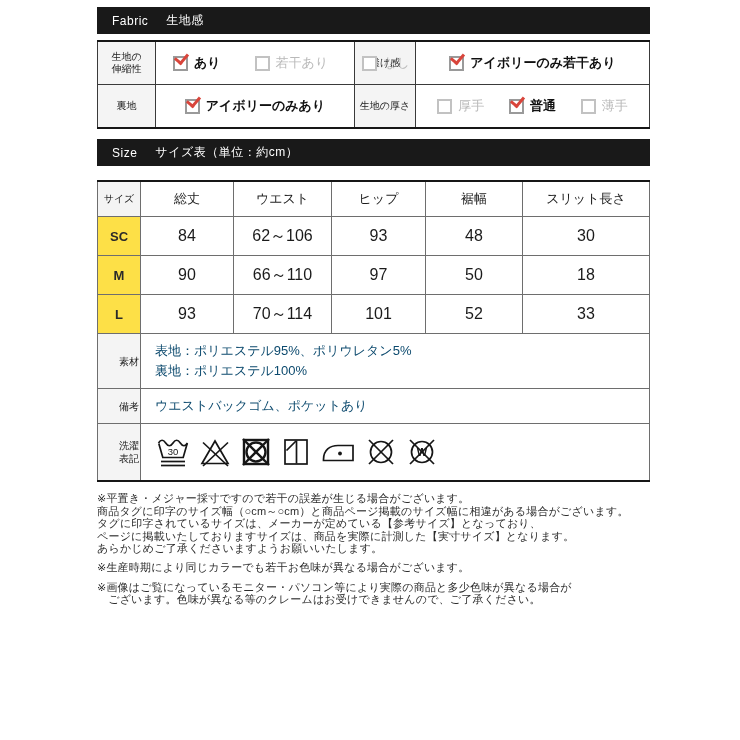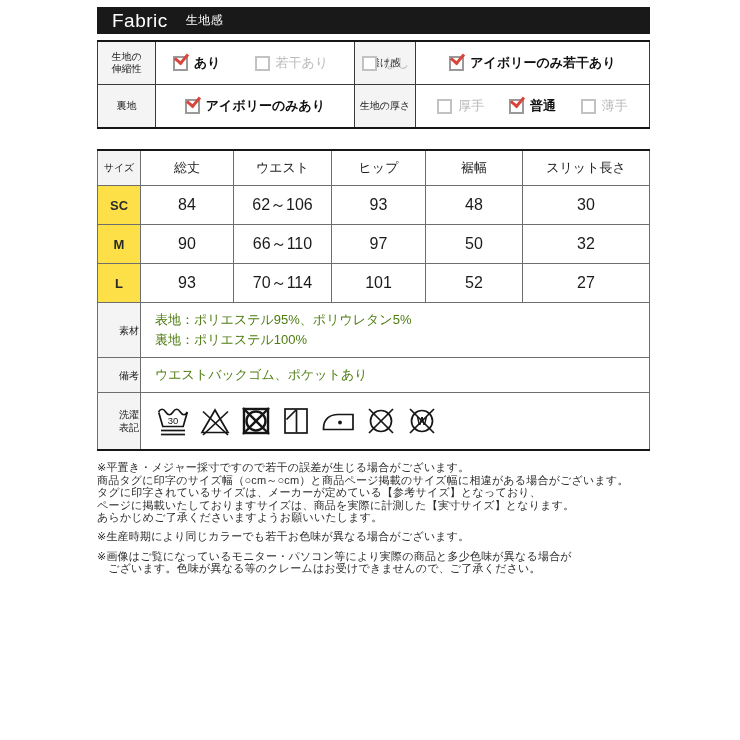--- a/index.html
+++ b/index.html
@@ -9,21 +9,21 @@
     color:#141414;-webkit-font-smoothing:antialiased;
   }
   .page{position:relative;width:740px;height:740px;background:#fff;overflow:hidden;}
   .content{position:absolute;left:97px;top:7px;width:553px;}
 
   
   .section-bar{
     background:#191919;color:#fff;height:27px;
     display:flex;align-items:center;padding:0 15px;box-sizing:border-box;
   }
-  .section-bar .en{font-size:19px;letter-spacing:.5px;}
+  .section-bar .en{font-size:12px;letter-spacing:.5px;}
   .section-bar .ja{font-size:12px;margin-left:18px;letter-spacing:.5px;}
 
   
   table{border-collapse:collapse;table-layout:fixed;}
   .fabric-table{width:553px;margin-top:6px;
     border-top:2px solid #161616;border-bottom:2px solid #161616;
     border-left:1px solid #3a3a3a;border-right:1px solid #3a3a3a;}
   .fabric-table td{border:1px solid #3a3a3a;height:38px;vertical-align:middle;}
   td.lbl{
     background:#f4f4f4;font-size:10px;text-align:center;color:#222;
@@ -40,32 +40,32 @@
       position:relative;margin-right:6px;flex:none;background:#fff;}
   .opt.checked .cb{border-color:#9a9a9a;}
   .cb.on::after{
     content:"";position:absolute;left:0px;top:-5px;width:10px;height:6px;
     border-left:3px solid #d9453b;border-bottom:3px solid #d9453b;
     transform:rotate(-50deg);
   }
 
   
   .size-block{margin-top:10px;}
-  .size-table{width:553px;margin-top:20px;
+  .size-table{width:553px;margin-top:14px;
     border-top:2px solid #161616;border-bottom:2px solid #161616;
     border-left:1px solid #555;border-right:1px solid #555;}
   .size-table th,.size-table td{border:1px solid #6e6e6e;}
   .size-table th{font-size:13px;font-weight:400;height:32px;background:#fff;color:#1b1b1b;}
   .size-table td.num{font-size:16px;text-align:center;height:36px;color:#1b1b1b;}
   .size-table td.szl{background:#fde047;font-size:13px;font-weight:700;
       text-align:center;color:#2a2a2a;}
   .size-table th.szh{background:#f4f4f4;font-size:10px;font-weight:400;}
   .size-table td.ilbl{background:#f4f4f4;font-size:10px;text-align:right;
       color:#222;line-height:1.3;}
-  .size-table td.ival{font-size:13px;padding:7px 14px;color:#4d7c0f;line-height:1.55;}
+  .size-table td.ival{font-size:13px;padding:7px 14px;color:#0c4a6e;line-height:1.55;}
   .care-row{display:flex;align-items:center;gap:7px;padding:5px 0;}
   .care-row svg{display:block;}
   .care-row .stroke{fill:none;stroke:#161616;stroke-width:1.7;}
   .care-row .bold{stroke-width:2.4;}
   .care-row text{font-family:"Liberation Sans","DejaVu Sans",sans-serif;fill:#161616;stroke:none;}
 
   
   .footnotes{margin-top:10px;font-size:11px;line-height:12.4px;color:#2b2b2b;
     letter-spacing:.2px;}
   .fn-block{margin-bottom:7px;}
@@ -146,20 +146,24 @@
               <span class="cb"></span>
               <span class="opt-label">薄手</span>
             </span>
           </div>
         </td>
       </tr>
     </tbody>
       </table>
 
     <div class="size-block">
+      <div class="section-bar">
+        <span class="en">Size</span>
+        <span class="ja">サイズ表（単位：約cm）</span>
+      </div>
 
       <table class="size-table">
         <tbody>
             <tr>
           <th class="szh" style="width:40px">サイズ</th>
           <th style="width:90px">総丈</th>
           <th style="width:95px">ウエスト</th>
           <th style="width:91px">ヒップ</th>
           <th style="width:94px">裾幅</th>
           <th>スリット長さ</th>
@@ -171,29 +175,29 @@
           <td class="num">93</td>
           <td class="num">48</td>
           <td class="num">30</td>
         </tr>
         <tr>
           <td class="szl">M</td>
           <td class="num">90</td>
           <td class="num">66～110</td>
           <td class="num">97</td>
           <td class="num">50</td>
-          <td class="num">32</td>
+          <td class="num">18</td>
         </tr>
         <tr>
           <td class="szl">L</td>
           <td class="num">93</td>
           <td class="num">70～114</td>
           <td class="num">101</td>
           <td class="num">52</td>
-          <td class="num">27</td>
+          <td class="num">33</td>
         </tr>
         <tr>
           <td class="ilbl">素材</td>
           <td class="ival" colspan="5">
             <div>表地：ポリエステル95%、ポリウレタン5%</div>
             <div>裏地：ポリエステル100%</div>
           </td>
         </tr>
         <tr>
           <td class="ilbl">備考</td>

